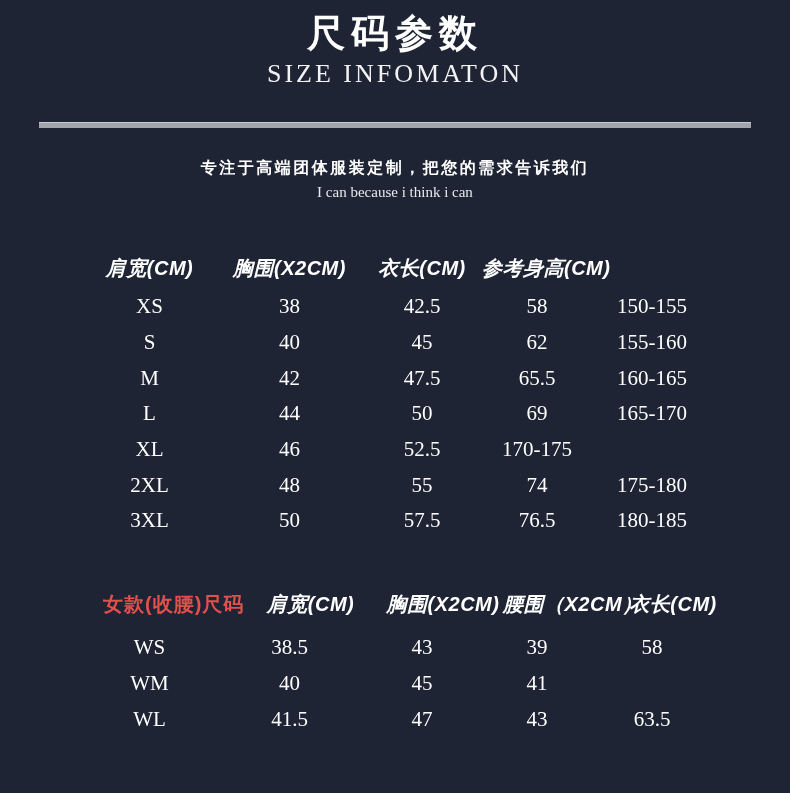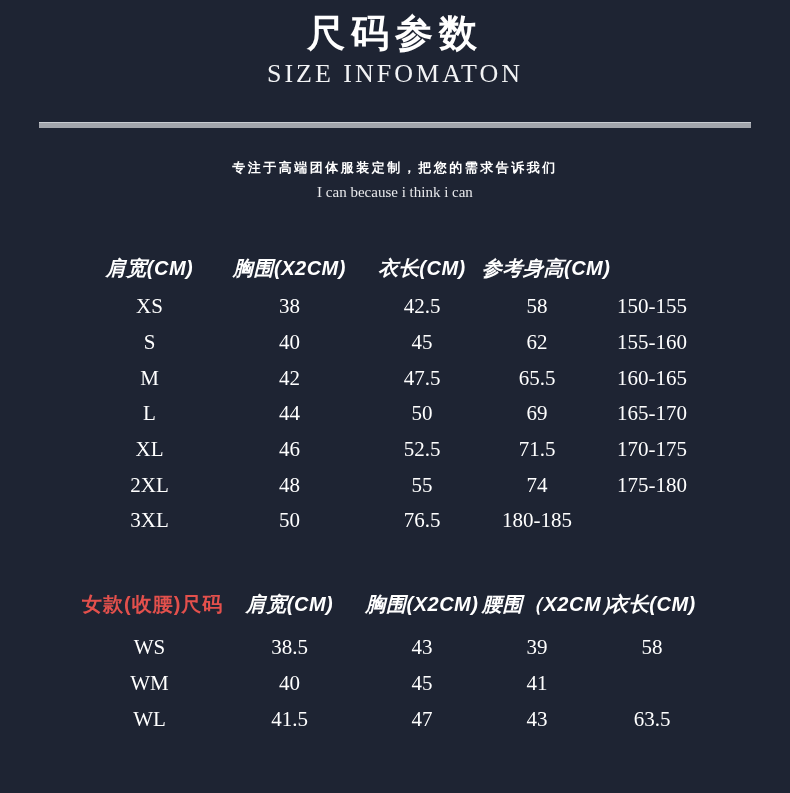--- a/index.html
+++ b/index.html
@@ -35,21 +35,21 @@
   .divider {
     margin: 32px 0 0 39px;
     width: 712px;
     height: 5px;
     background: #a2a5ac;
     border-top: 1px solid #c9ccd2;
   }
   .tagline-cn {
     margin-top: 27px;
     text-align: center;
-    font-size: 13px;
+    font-size: 16px;
     line-height: 25px;
     font-weight: bold;
     letter-spacing: 2.5px;
     color: #ffffff;
   }
   .tagline-en {
     margin-top: 3px;
     text-align: center;
     font-family: "Liberation Serif", "DejaVu Serif", serif;
     font-size: 15px;
@@ -60,21 +60,21 @@
   .table-unisex { margin-top: 45px; }
   .table-women  { margin-top: 41px; }
   .trow {
     display: grid;
     grid-template-columns: 135px 145px 120px 110px 120px;
     align-items: center;
   }
   .table-unisex .trow { height: 35.7px; }
   .table-unisex .trow.thead { height: 42px; }
   .table-women .trow { height: 36px; }
-  .table-women .trow.thead { height: 50px; }
+  .table-women .trow.thead { height: 50px; margin-left: 21px; }
   .cell {
     text-align: center;
     font-family: "Liberation Serif", "DejaVu Serif", serif;
     font-size: 21px;
     color: #ffffff;
     white-space: nowrap;
   }
   .cell.th {
     font-family: "Liberation Sans", "DejaVu Sans", sans-serif;
     font-weight: bold;
@@ -134,33 +134,33 @@
     <span class="cell">L</span>
     <span class="cell">44</span>
     <span class="cell">50</span>
     <span class="cell">69</span>
     <span class="cell">165-170</span>
   </div>
   <div class="trow">
     <span class="cell">XL</span>
     <span class="cell">46</span>
     <span class="cell">52.5</span>
-    <span class="cell">71.5</span>
     <span class="cell">170-175</span>
   </div>
   <div class="trow">
     <span class="cell">2XL</span>
     <span class="cell">48</span>
     <span class="cell">55</span>
     <span class="cell">74</span>
     <span class="cell">175-180</span>
   </div>
   <div class="trow">
     <span class="cell">3XL</span>
     <span class="cell">50</span>
+    <span class="cell">57.5</span>
     <span class="cell">76.5</span>
     <span class="cell">180-185</span>
   </div>
 </div>
 
 <div class="size-table table-women">
   <div class="trow thead">
     <span class="cell ttitle red">女款(收腰)尺码</span>
     <span class="cell th">肩宽(CM)</span>
     <span class="cell th">胸围(X2CM)</span>

